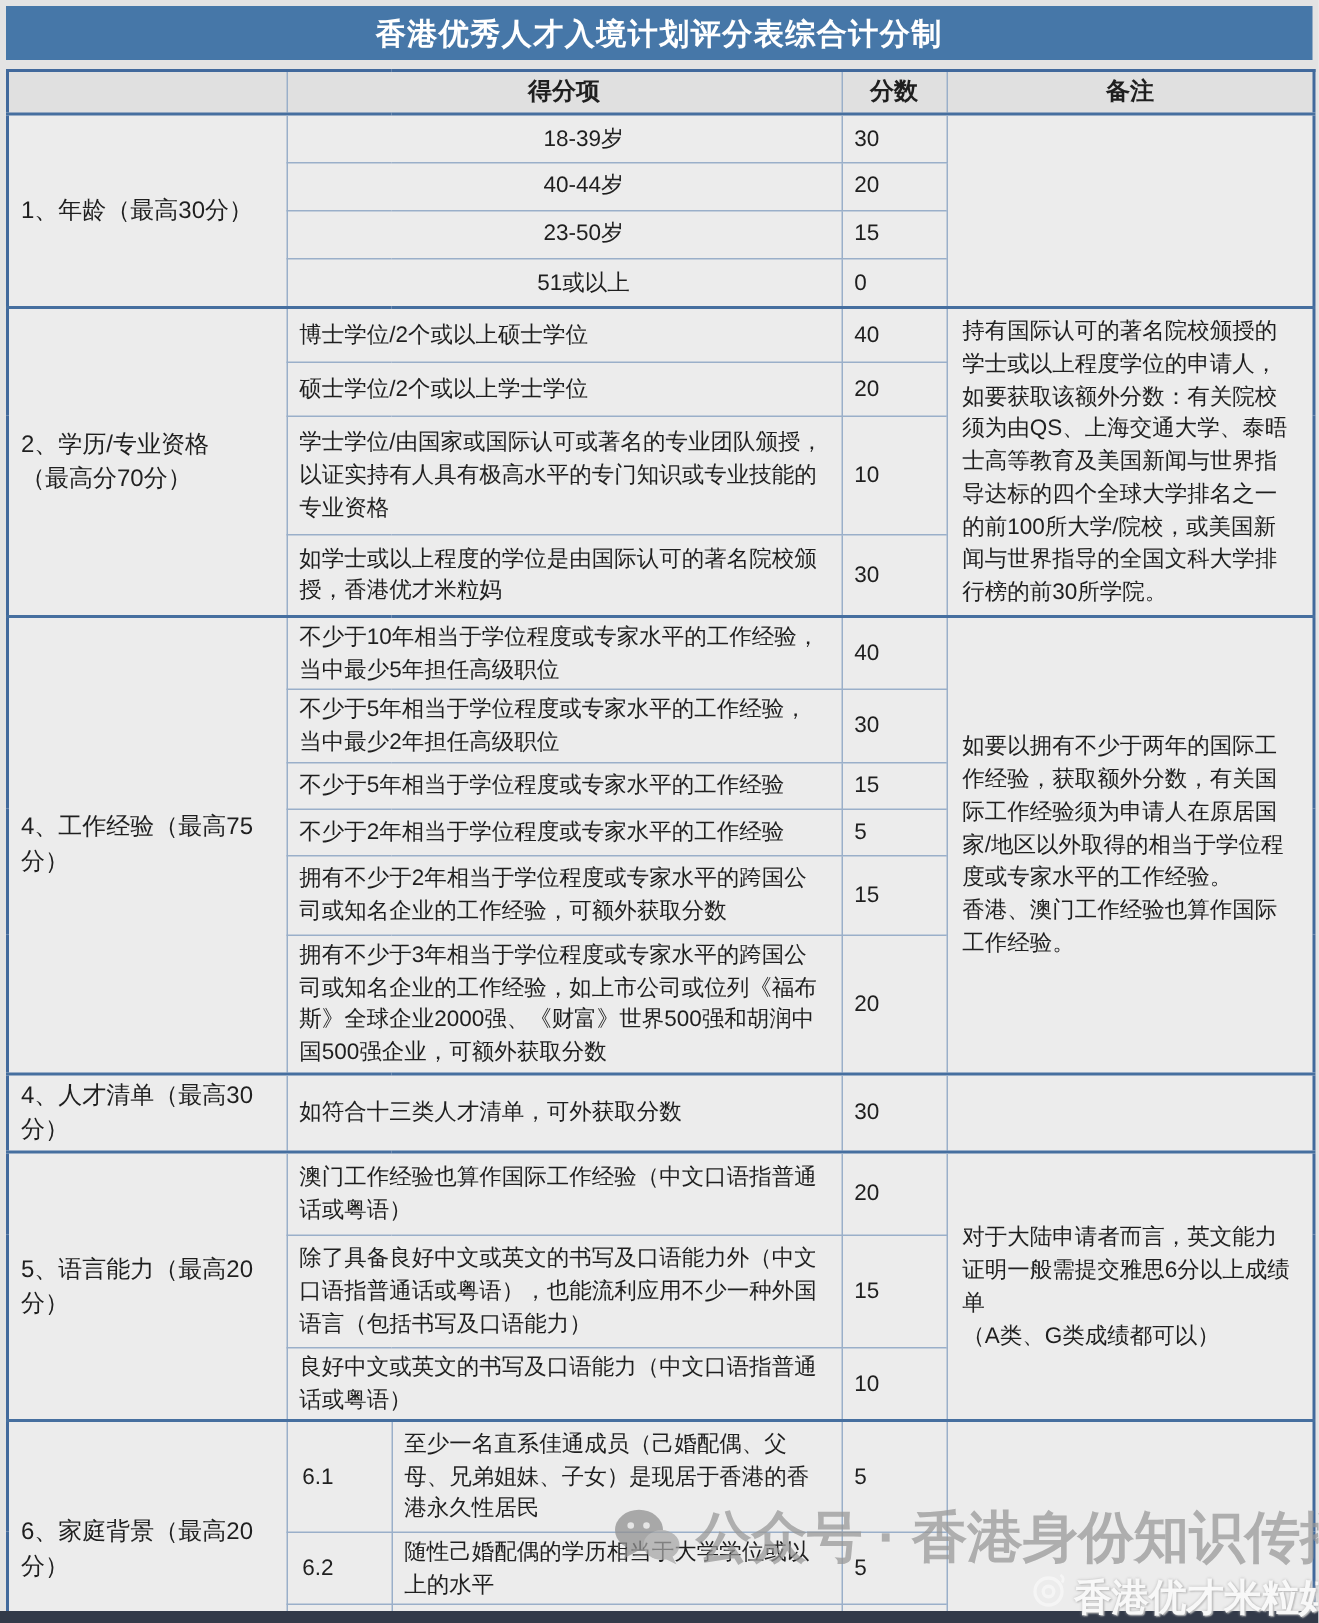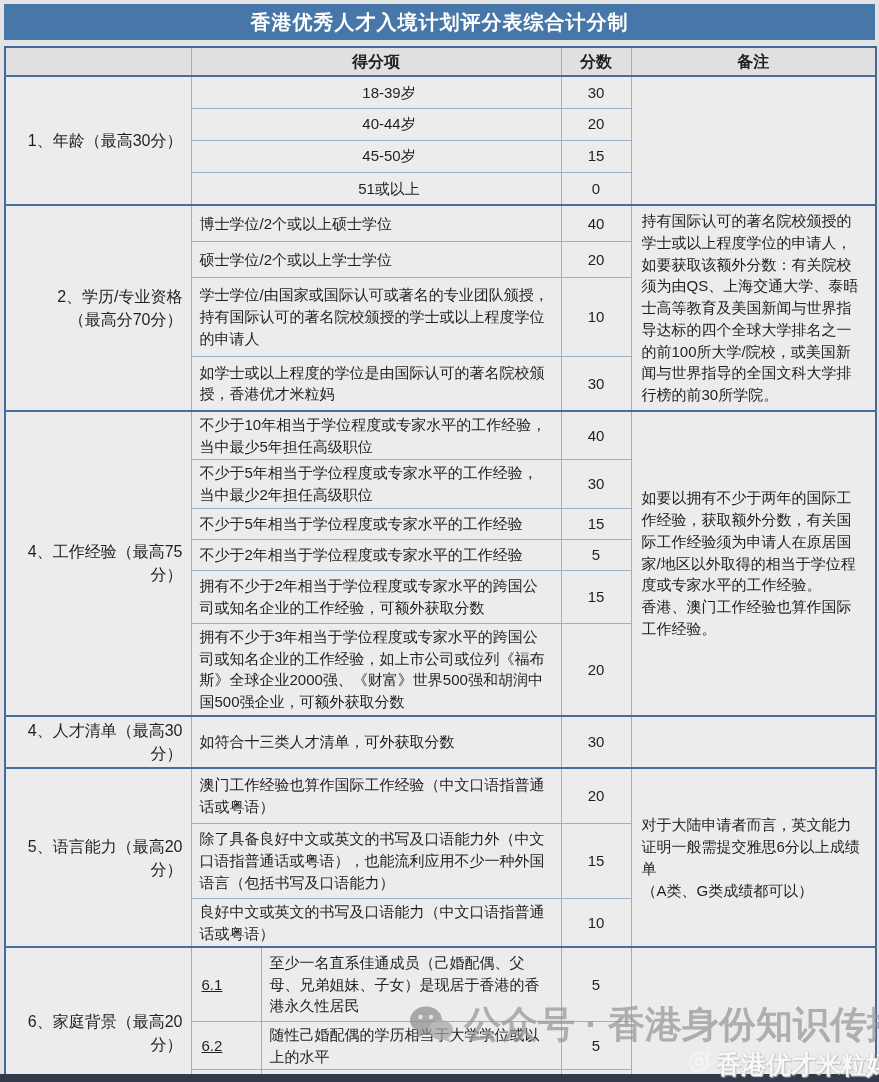--- a/index.html
+++ b/index.html
@@ -17,23 +17,23 @@
     position:absolute;left:4px;top:46px;width:871px;
     border-collapse:collapse;background:#ececec;
     border:2px solid #41699c;table-layout:fixed;
   }
   td{
     border:1px solid #9aafc9;padding:2px 8px;font-size:15px;color:#1f1f1f;
     vertical-align:middle;line-height:1.45;word-break:break-all;
   }
   tr.sec > td{border-top:2px solid #466f9f;}
   .header-row td{font-weight:bold;text-align:center;background:#e0e0e0;font-size:16px;}
-  .cat{text-align:right;white-space:pre-line;font-size:16px;}
-  .sub{text-align:left;padding-left:10px;text-decoration:underline;}
-  .score{text-align:center;}
+  .cat{text-align:left;white-space:pre-line;font-size:16px;}
+  .sub{text-align:left;padding-left:10px;}
+  .score{text-align:left;}
   .note{white-space:pre-line;padding:4px 10px;vertical-align:middle;}
   .center{text-align:center;padding-left:34px;}
   .wm-center{
     position:absolute;left:408px;top:1000px;z-index:5;display:flex;align-items:center;gap:10px;
     color:#979797;font-size:37px;font-weight:bold;opacity:.72;white-space:nowrap;pointer-events:none;
   }
   .wm-center svg{display:block;}
   .wm-right{
     position:absolute;left:686px;top:1048px;z-index:6;display:flex;align-items:center;gap:4px;
     color:#f8f8f8;font-size:25px;font-weight:bold;white-space:nowrap;pointer-events:none;
@@ -71,41 +71,41 @@
     <td class="cat" rowspan="4">1、年龄（最高30分）</td>
     <td class="center" colspan="2">18-39岁</td>
     <td class="score">30</td>
     <td class="note" rowspan="4"></td>
   </tr>
   <tr style="height:32px">
     <td class="center" colspan="2">40-44岁</td>
     <td class="score">20</td>
   </tr>
   <tr style="height:32px">
-    <td class="center" colspan="2">45-50岁</td>
+    <td class="center" colspan="2">23-50岁</td>
     <td class="score">15</td>
   </tr>
   <tr style="height:33px">
     <td class="center" colspan="2">51或以上</td>
     <td class="score">0</td>
   </tr>
 
   <tr class="sec" style="height:33px">
     <td class="cat" rowspan="4">2、学历/专业资格
 （最高分70分）</td>
     <td colspan="2">博士学位/2个或以上硕士学位</td>
     <td class="score">40</td>
     <td class="note" rowspan="4">持有国际认可的著名院校颁授的学士或以上程度学位的申请人，如要获取该额外分数：有关院校须为由QS、上海交通大学、泰晤士高等教育及美国新闻与世界指导达标的四个全球大学排名之一的前100所大学/院校，或美国新闻与世界指导的全国文科大学排行榜的前30所学院。</td>
   </tr>
   <tr style="height:32px">
     <td colspan="2">硕士学位/2个或以上学士学位</td>
     <td class="score">20</td>
   </tr>
   <tr style="height:71px">
-    <td colspan="2">学士学位/由国家或国际认可或著名的专业团队颁授，持有国际认可的著名院校颁授的学士或以上程度学位的申请人</td>
+    <td colspan="2">学士学位/由国家或国际认可或著名的专业团队颁授，以证实持有人具有极高水平的专门知识或专业技能的专业资格</td>
     <td class="score">10</td>
   </tr>
   <tr style="height:46px">
     <td colspan="2">如学士或以上程度的学位是由国际认可的著名院校颁授，香港优才米粒妈</td>
     <td class="score">30</td>
   </tr>
 
   <tr class="sec" style="height:45px">
     <td class="cat" rowspan="6">4、工作经验（最高75分）</td>
     <td colspan="2">不少于10年相当于学位程度或专家水平的工作经验，当中最少5年担任高级职位</td>

